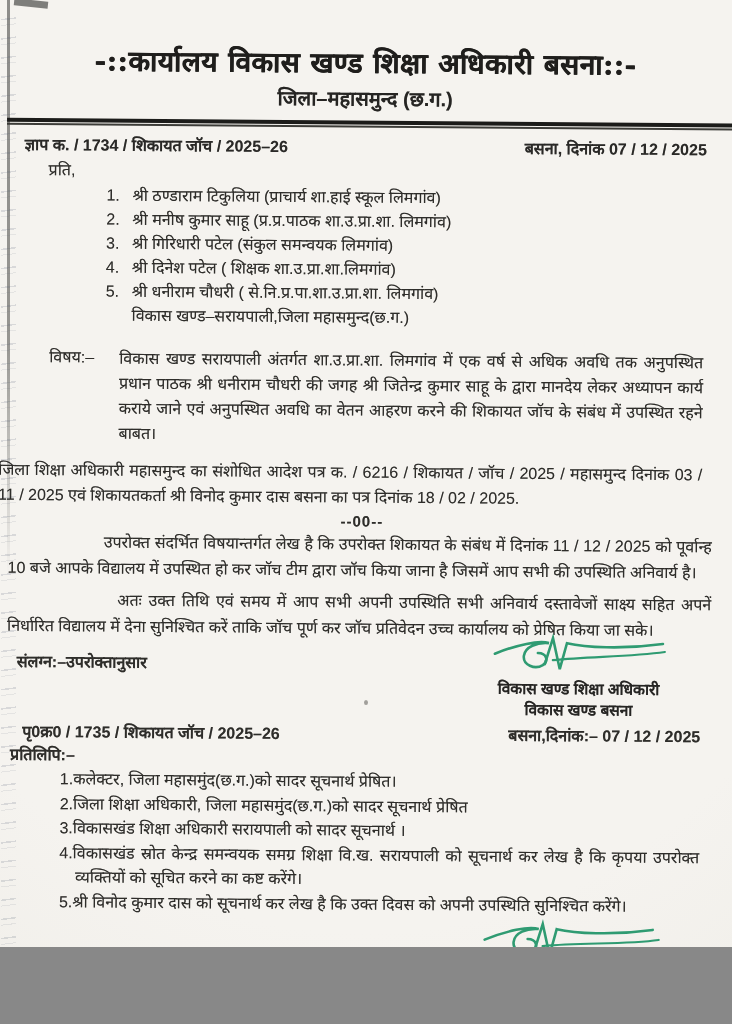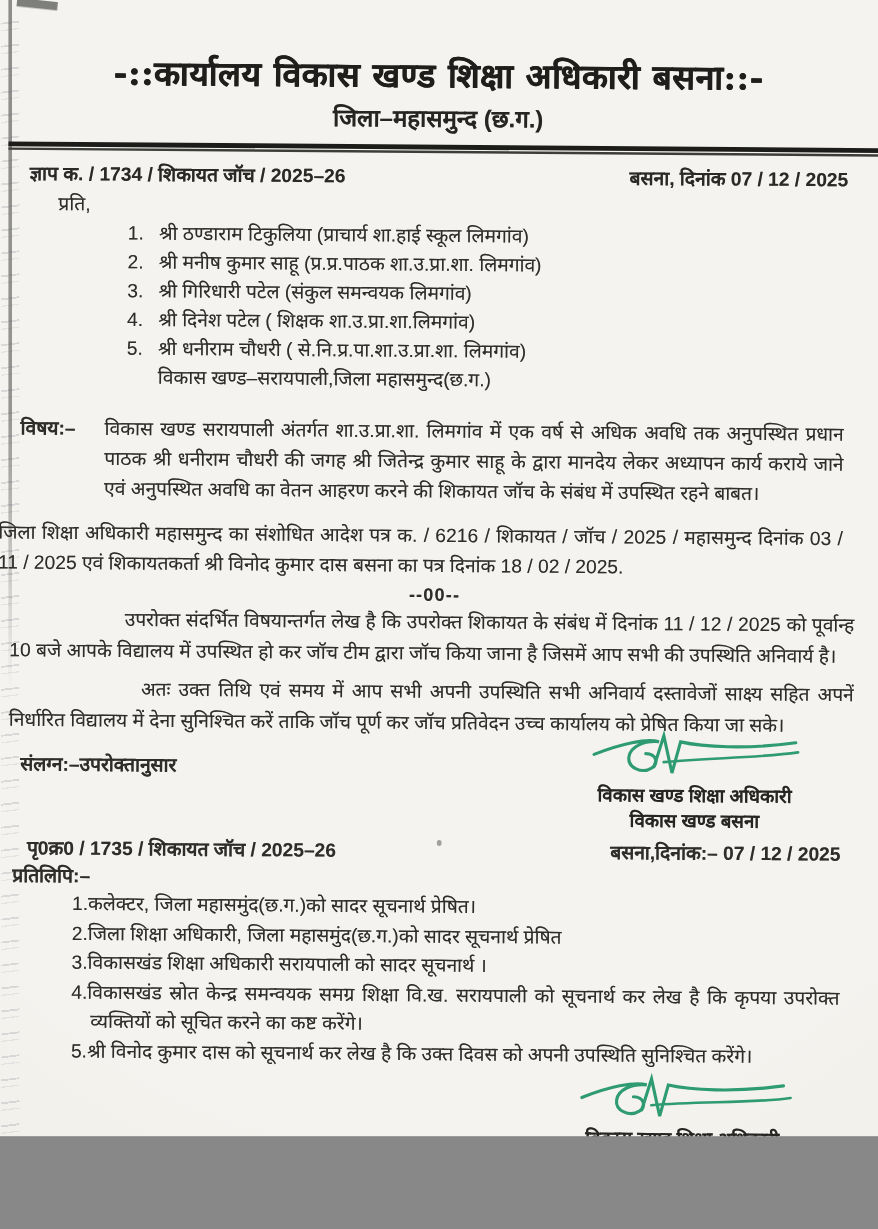--- a/index.html
+++ b/index.html
@@ -65,21 +65,21 @@
     margin:8px 24px 0 26px;
     font-size:16px;font-weight:600;color:#2a2927;
   }
   .to-label{margin:3px 0 0 50px;font-size:16px;}
   .recipients{margin:3px 0 0 108px;font-size:16px;}
   .recipient-row{display:flex;line-height:24px;}
   .recipient-num{width:26px;flex:none;}
   .recipients-footer{margin:0 0 0 134px;font-size:16px;line-height:24px;}
 
   .labeled-block{display:flex;margin-top:18px;font-size:16px;}
-  .labeled-block .block-label{flex:none;width:68px;margin-left:20px;font-weight:700;}
+  .labeled-block .block-label{flex:none;width:68px;margin-left:52px;font-weight:400;}
   .labeled-block .block-text{flex:1;margin:0 26px 0 2px;line-height:25px;text-align:justify;}
   .reference-block{margin-top:12px;}
 
   .separator{margin-top:3px;text-align:center;font-size:15px;font-weight:700;letter-spacing:1px;}
 
   .body-para{
     margin:2px 16px 0 12px;
     font-size:16px;line-height:25.5px;text-align:justify;
   }
   .body-para.p1{text-indent:96px;}

